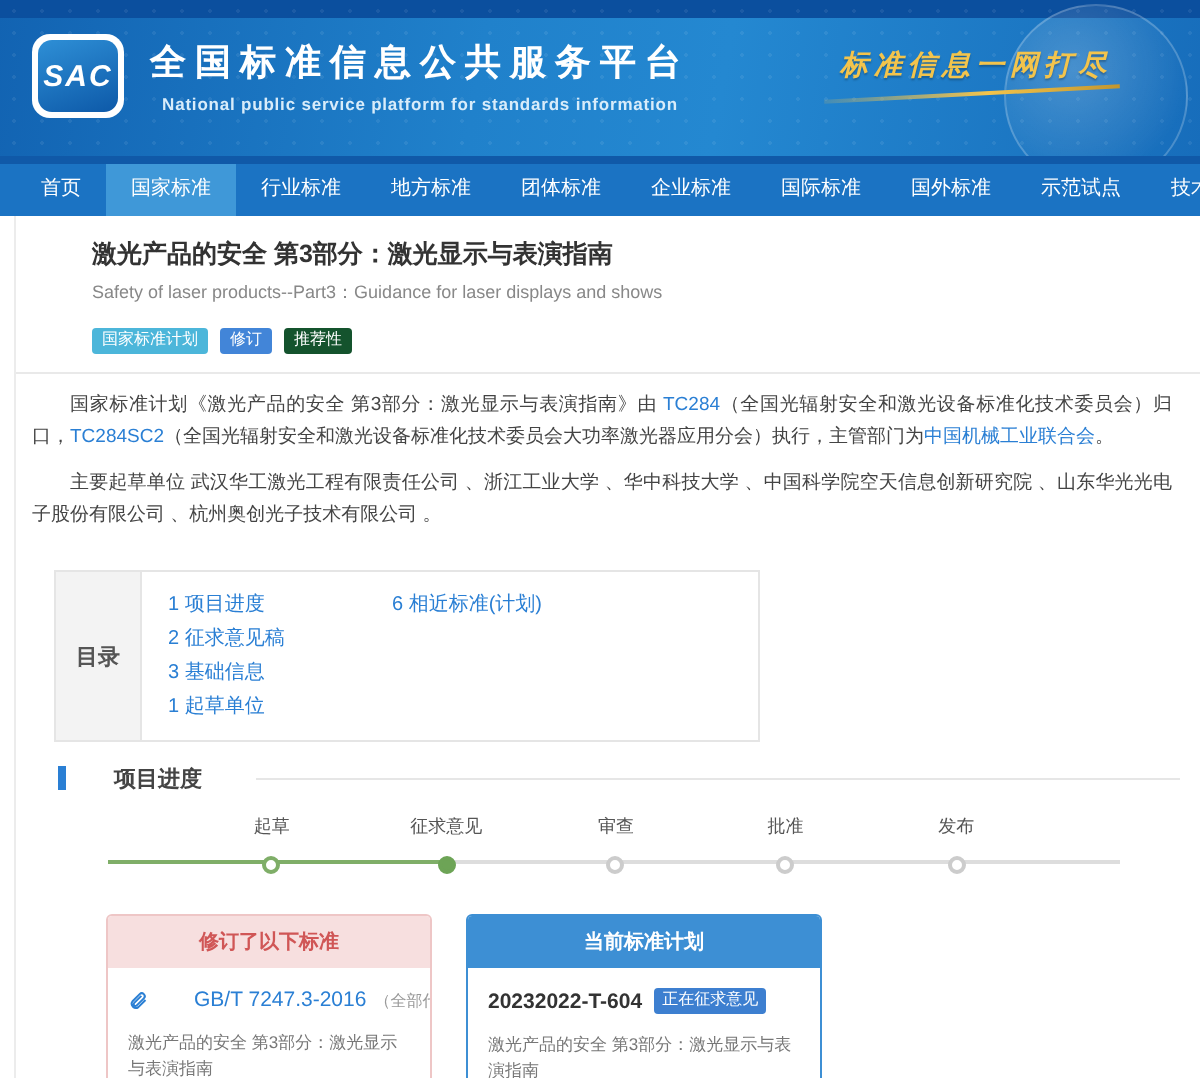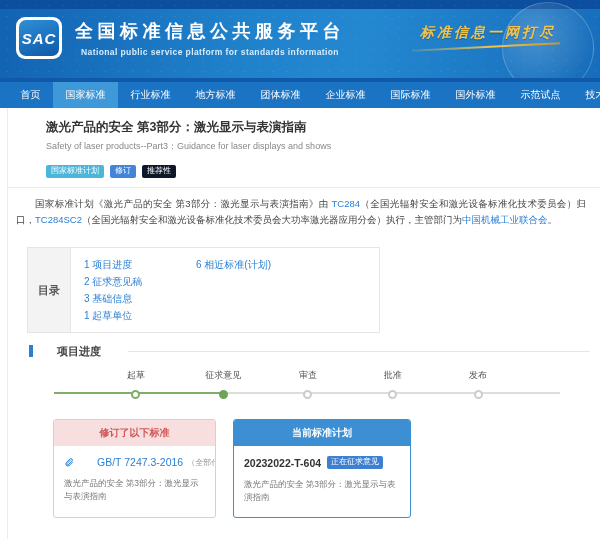--- a/index.html
+++ b/index.html
@@ -119,25 +119,26 @@
     <div class="nav-item">国外标准</div>
     <div class="nav-item">示范试点</div>
     <div class="nav-item">技术委员会</div>
   </nav>
 
 <main class="content">
 
   <section class="std-head">
     <h1 class="std-title">激光产品的安全 第3部分：激光显示与表演指南</h1>
     <div class="std-title-en">Safety of laser products--Part3：Guidance for laser displays and shows</div>
-    <div class="badges"><span class="badge" style="background: rgb(76, 182, 218);">国家标准计划</span><span class="badge" style="background: rgb(66, 133, 216);">修订</span><span class="badge" style="background: #0f172a;">推荐性</span></div>
+    <div class="badges"><span class="badge" style="background: rgb(76, 182, 218);">国家标准计划</span><span class="badge" style="background: rgb(66, 133, 216);">修订</span><span class="badge" style="background: #14532d;">推荐性</span></div>
   </section>
 
   <section class="std-intro">
     <p class="para"><span>国家标准计划《激光产品的安全 第3部分：激光显示与表演指南》由 </span><a class="link">TC284</a><span>（全国光辐射安全和激光设备标准化技术委员会）归口，</span><a class="link">TC284SC2</a><span>（全国光辐射安全和激光设备标准化技术委员会大功率激光器应用分会）执行，主管部门为</span><a class="link">中国机械工业联合会</a><span>。</span></p>
+    <p class="para">主要起草单位 武汉华工激光工程有限责任公司 、浙江工业大学 、华中科技大学 、中国科学院空天信息创新研究院 、山东华光光电子股份有限公司 、杭州奥创光子技术有限公司 。</p>
   </section>
 
   <section class="toc-box">
     <div class="toc-label">目录</div>
     <div class="toc-cols">
       <ul class="toc-col">
           <li>1 项目进度</li>
           <li>2 征求意见稿</li>
           <li>3 基础信息</li>
           <li>1 起草单位</li>

